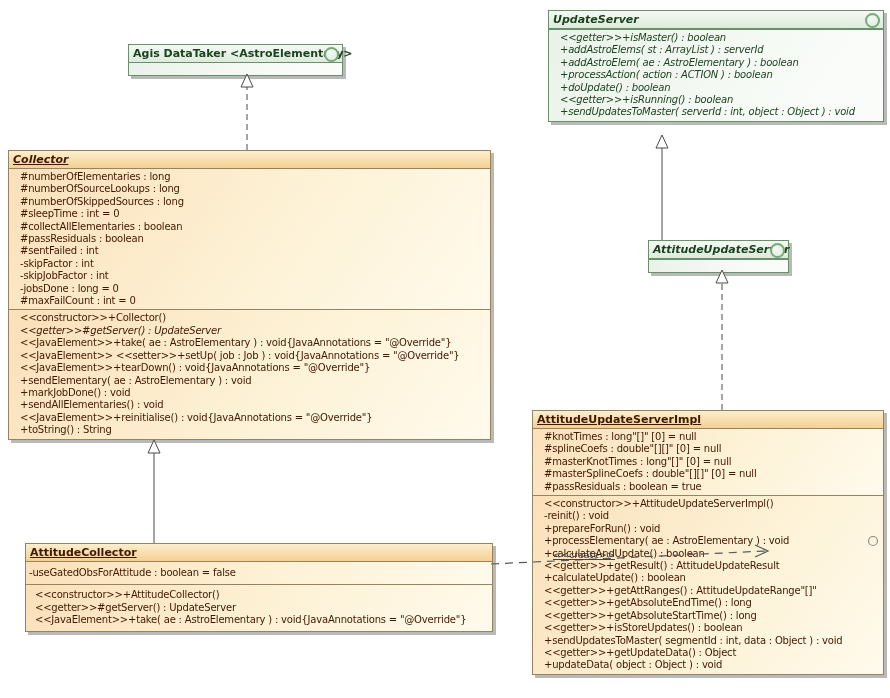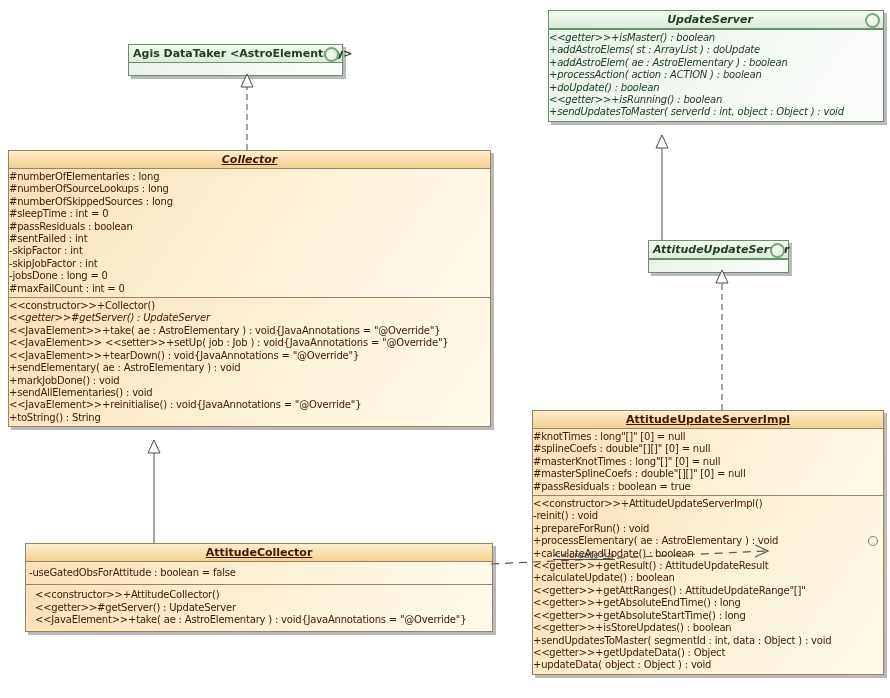--- a/index.html
+++ b/index.html
@@ -1,22 +1,22 @@
 <!DOCTYPE html>
 <html><head>
 <meta charset="utf-8">
 <style>
   html,body{margin:0;padding:0;background:#ffffff;}
   #canvas{position:relative;width:890px;height:698px;background:#ffffff;overflow:hidden;
           font-family:"DejaVu Sans","Liberation Sans",sans-serif;}
   .cls{position:absolute;border:1px solid;box-shadow:3px 3px 0 #b9b9b9;font-size:10px;}
-  .cls .hdr{position:relative;text-align:center;font-weight:bold;font-size:11px;
+  .cls .hdr{position:relative;text-align:left;font-weight:bold;font-size:11px;
             padding:2px 16px 2px 4px;line-height:13px;white-space:nowrap;}
   .cls .hdr.noicon{padding:2px 4px;text-decoration:underline;}
-  .cls .sec{border-top:1px solid;padding:2px 0;}
+  .cls .sec{border-top:1px solid;padding:2px 11px;}
   .row{white-space:nowrap;line-height:12.4px;letter-spacing:-0.2px;}
   .u{}
   .i{font-style:italic;}
   .bi{font-style:italic;}
   
   .orange{border-color:#97835f;color:#3f1800;}
   .orange .hdr{background:linear-gradient(to bottom,#fdeecd,#f4d092);border-bottom:1px solid #97835f;}
   .orange .sec{border-top-color:#97835f;
                background:linear-gradient(125deg,#fbe0ba 0%,#fdf2d6 55%,#fffaec 100%);}
   .orange .hdr + .sec{border-top:none;}
@@ -44,20 +44,21 @@
 
   <div class="cls orange" style="left:8px;top:150px;width:481px;">
     <div class="hdr noicon bi">
       <span>Collector</span>
     </div>
     <div class="sec">
       <div class="row">#numberOfElementaries : long</div>
       <div class="row">#numberOfSourceLookups : long</div>
       <div class="row">#numberOfSkippedSources : long</div>
       <div class="row">#sleepTime : int = 0</div>
+      <div class="row">#collectAllElementaries : boolean</div>
       <div class="row">#passResiduals : boolean</div>
       <div class="row">#sentFailed : int</div>
       <div class="row u">-skipFactor : int</div>
       <div class="row u">-skipJobFactor : int</div>
       <div class="row u">-jobsDone : long = 0</div>
       <div class="row">#maxFailCount : int = 0</div>
     </div>
     <div class="sec" style="border-top:1px solid #97835f;">
       <div class="row">&lt;&lt;constructor&gt;&gt;+Collector()</div>
       <div class="row i">&lt;&lt;getter&gt;&gt;#getServer() : UpdateServer</div>
@@ -86,21 +87,21 @@
     </div>
   </div>
 
   <div class="cls green" style="left:548px;top:10px;width:334px;">
     <div class="hdr bi">
       <span>UpdateServer</span>
       <span class="ball"></span>
     </div>
     <div class="sec" style="border-top:1px solid #6b8f6b;">
       <div class="row i">&lt;&lt;getter&gt;&gt;+isMaster() : boolean</div>
-      <div class="row i">+addAstroElems( st : ArrayList ) : doUpdate</div>
+      <div class="row i">+addAstroElems( st : ArrayList ) : serverId</div>
       <div class="row i">+addAstroElem( ae : AstroElementary ) : boolean</div>
       <div class="row i">+processAction( action : ACTION ) : boolean</div>
       <div class="row i">+doUpdate() : boolean</div>
       <div class="row i">&lt;&lt;getter&gt;&gt;+isRunning() : boolean</div>
       <div class="row i">+sendUpdatesToMaster( serverId : int, object : Object ) : void</div>
     </div>
   </div>
 
   <div class="cls green" style="left:648px;top:240px;width:139px;">
     <div class="hdr bi">

